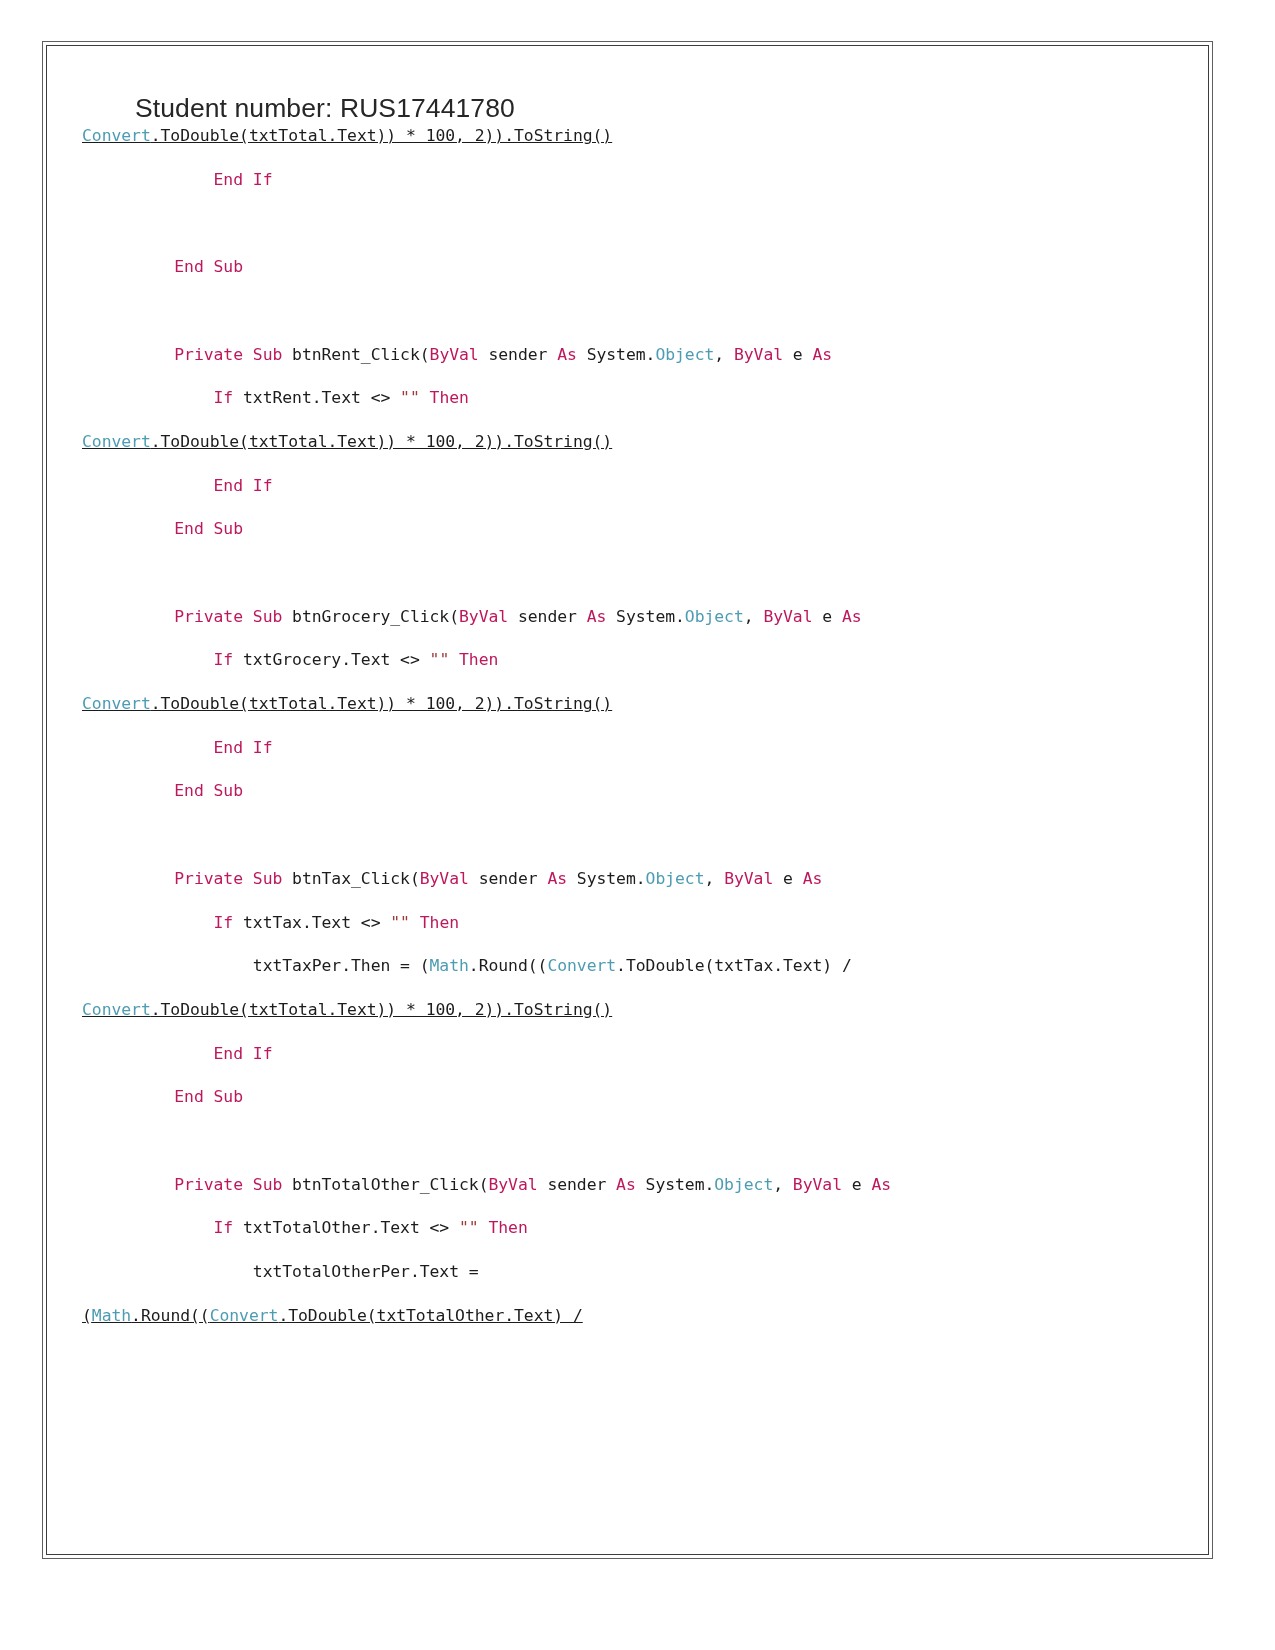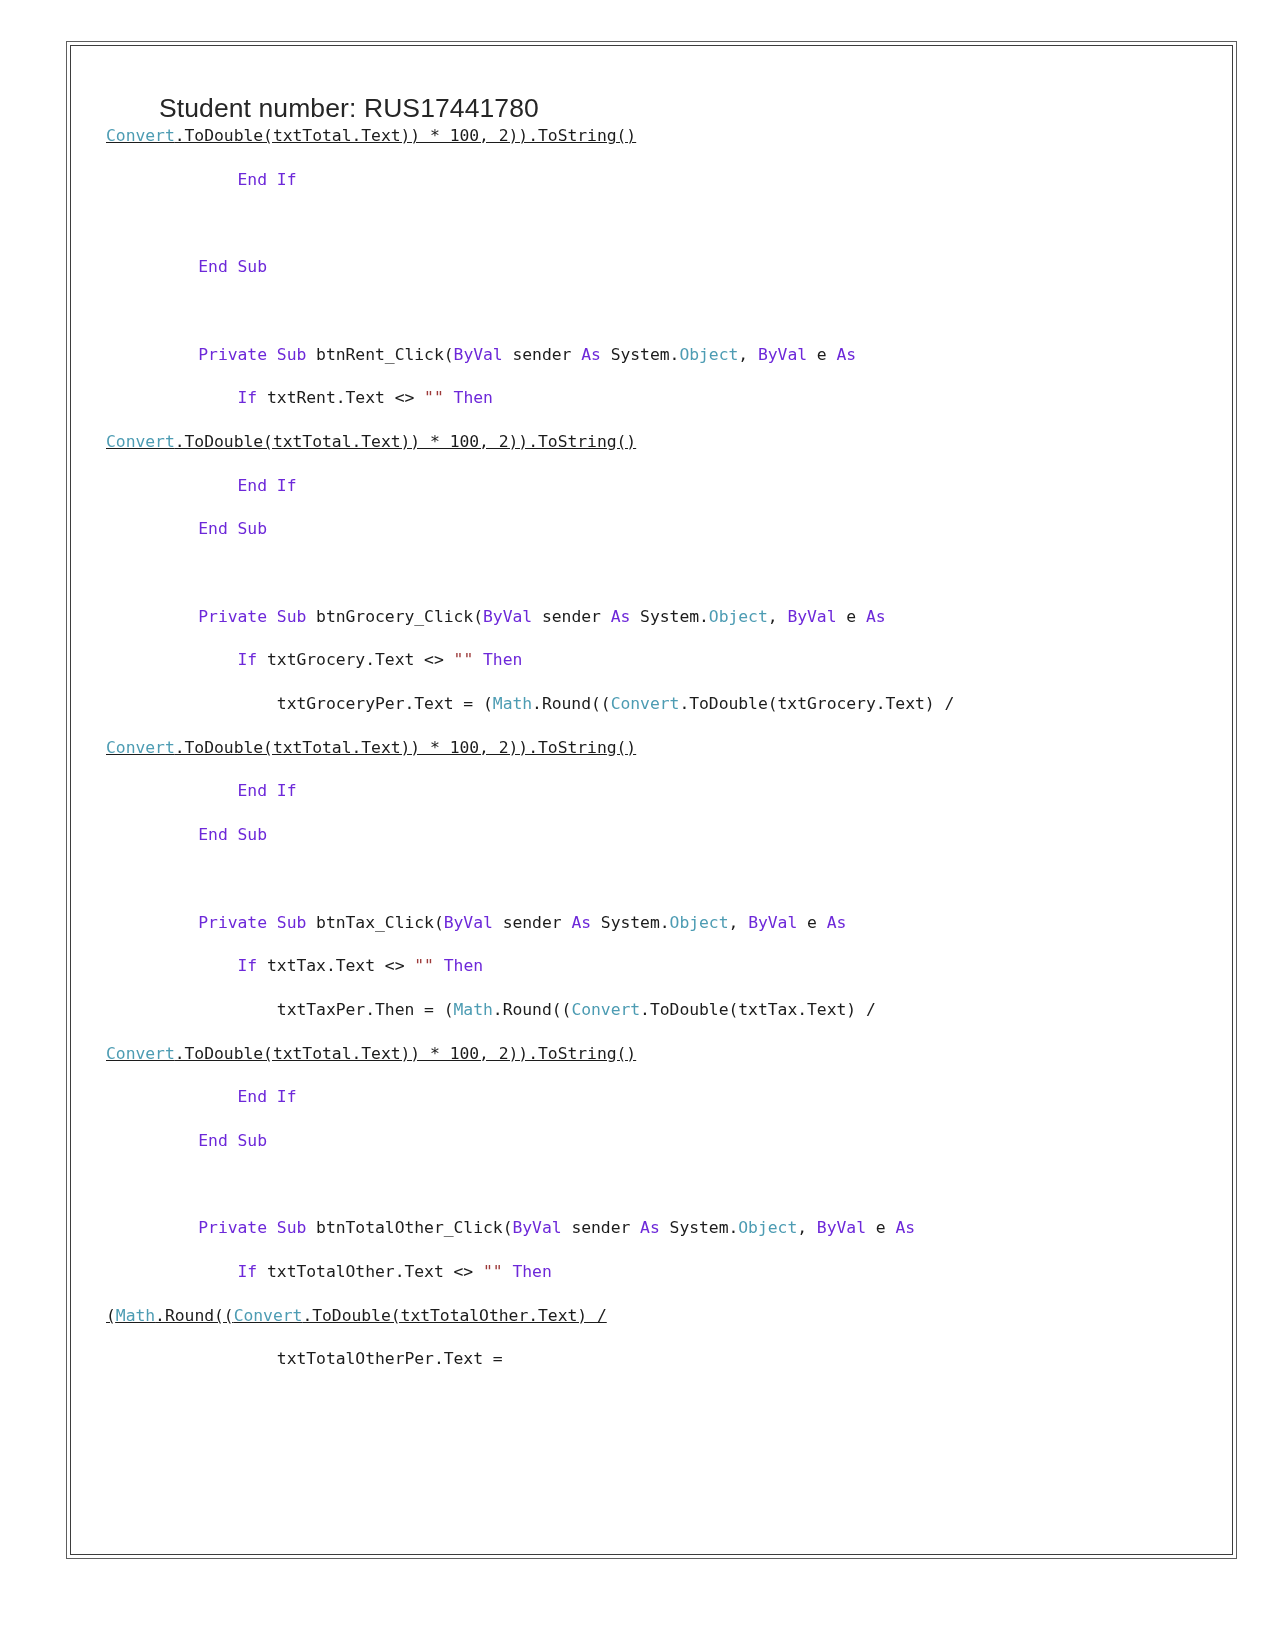--- a/index.html
+++ b/index.html
@@ -11,21 +11,21 @@
   body {
     width: 1275px;
     height: 1650px;
     font-family: "Liberation Sans", sans-serif;
     -webkit-font-smoothing: antialiased;
   }
 
   
   #page {
     position: absolute;
-    left: 66px;
+    left: 42px;
     top: 41px;
     width: 1171px;
     height: 1518px;
     box-sizing: border-box;
     border: 1px solid #5e5e5e;
     background: #ffffff;
   }
   #page-inner {
     position: absolute;
     left: 3px;
@@ -73,21 +73,21 @@
     display: block;
     min-height: 21.85px;
   }
   
   .code-block .ln.hang {
     margin-left: -53px;
     text-decoration: underline;
   }
 
   
-  .kw   { color: #6d28d9; }
+  .kw   { color: #be185d; }
   .typ  { color: #4d9cb3; }
   .str  { color: #9d3a3a; }
   .pln  { color: #1c1c1c; }
 </style>
 </head>
 <body>
 
 <div id="page">
   <div id="page-inner">
     <div id="content">
@@ -101,36 +101,35 @@
 <span class="ln" id="line-5"><span class="pln">    </span><span class="kw">End Sub</span></span>
 <span class="ln" id="line-6">&nbsp;</span>
 <span class="ln" id="line-7"><span class="pln">    </span><span class="kw">Private Sub</span><span class="pln"> btnRent_Click(</span><span class="kw">ByVal</span><span class="pln"> sender </span><span class="kw">As</span><span class="pln"> System.</span><span class="typ">Object</span><span class="pln">, </span><span class="kw">ByVal</span><span class="pln"> e </span><span class="kw">As</span></span>
 <span class="ln" id="line-9"><span class="pln">        </span><span class="kw">If</span><span class="pln"> txtRent.Text &lt;&gt; </span><span class="str">""</span><span class="pln"> </span><span class="kw">Then</span></span>
 <span class="ln hang" id="line-11"><span class="typ">Convert</span><span class="pln">.ToDouble(txtTotal.Text)) * 100, 2)).ToString()</span></span>
 <span class="ln" id="line-12"><span class="pln">        </span><span class="kw">End If</span></span>
 <span class="ln" id="line-13"><span class="pln">    </span><span class="kw">End Sub</span></span>
 <span class="ln" id="line-14">&nbsp;</span>
 <span class="ln" id="line-15"><span class="pln">    </span><span class="kw">Private Sub</span><span class="pln"> btnGrocery_Click(</span><span class="kw">ByVal</span><span class="pln"> sender </span><span class="kw">As</span><span class="pln"> System.</span><span class="typ">Object</span><span class="pln">, </span><span class="kw">ByVal</span><span class="pln"> e </span><span class="kw">As</span></span>
 <span class="ln" id="line-17"><span class="pln">        </span><span class="kw">If</span><span class="pln"> txtGrocery.Text &lt;&gt; </span><span class="str">""</span><span class="pln"> </span><span class="kw">Then</span></span>
-<span class="ln" id="line-18"><span class="pln">            txtGroceryPer.Text = (</span><span class="typ">Math</span><span class="pln">.Round((</span><span class="typ">Convert</span><span class="pln">.ToDouble(txtGrocery.Text) /</span></span>
 <span class="ln hang" id="line-19"><span class="typ">Convert</span><span class="pln">.ToDouble(txtTotal.Text)) * 100, 2)).ToString()</span></span>
 <span class="ln" id="line-20"><span class="pln">        </span><span class="kw">End If</span></span>
 <span class="ln" id="line-21"><span class="pln">    </span><span class="kw">End Sub</span></span>
 <span class="ln" id="line-22">&nbsp;</span>
 <span class="ln" id="line-23"><span class="pln">    </span><span class="kw">Private Sub</span><span class="pln"> btnTax_Click(</span><span class="kw">ByVal</span><span class="pln"> sender </span><span class="kw">As</span><span class="pln"> System.</span><span class="typ">Object</span><span class="pln">, </span><span class="kw">ByVal</span><span class="pln"> e </span><span class="kw">As</span></span>
 <span class="ln" id="line-25"><span class="pln">        </span><span class="kw">If</span><span class="pln"> txtTax.Text &lt;&gt; </span><span class="str">""</span><span class="pln"> </span><span class="kw">Then</span></span>
 <span class="ln" id="line-26"><span class="pln">            txtTaxPer.Then = (</span><span class="typ">Math</span><span class="pln">.Round((</span><span class="typ">Convert</span><span class="pln">.ToDouble(txtTax.Text) /</span></span>
 <span class="ln hang" id="line-27"><span class="typ">Convert</span><span class="pln">.ToDouble(txtTotal.Text)) * 100, 2)).ToString()</span></span>
 <span class="ln" id="line-28"><span class="pln">        </span><span class="kw">End If</span></span>
 <span class="ln" id="line-29"><span class="pln">    </span><span class="kw">End Sub</span></span>
 <span class="ln" id="line-30">&nbsp;</span>
 <span class="ln" id="line-31"><span class="pln">    </span><span class="kw">Private Sub</span><span class="pln"> btnTotalOther_Click(</span><span class="kw">ByVal</span><span class="pln"> sender </span><span class="kw">As</span><span class="pln"> System.</span><span class="typ">Object</span><span class="pln">, </span><span class="kw">ByVal</span><span class="pln"> e </span><span class="kw">As</span></span>
 <span class="ln" id="line-33"><span class="pln">        </span><span class="kw">If</span><span class="pln"> txtTotalOther.Text &lt;&gt; </span><span class="str">""</span><span class="pln"> </span><span class="kw">Then</span></span>
+<span class="ln" id="line-34"><span class="pln">            txtTotalOtherPer.Text =</span></span>
 <span class="ln hang" id="line-35"><span class="pln">(</span><span class="typ">Math</span><span class="pln">.Round((</span><span class="typ">Convert</span><span class="pln">.ToDouble(txtTotalOther.Text) /</span></span>
-<span class="ln" id="line-34"><span class="pln">            txtTotalOtherPer.Text =</span></span>
 
 
 
 
 
 
 
 
 
 

